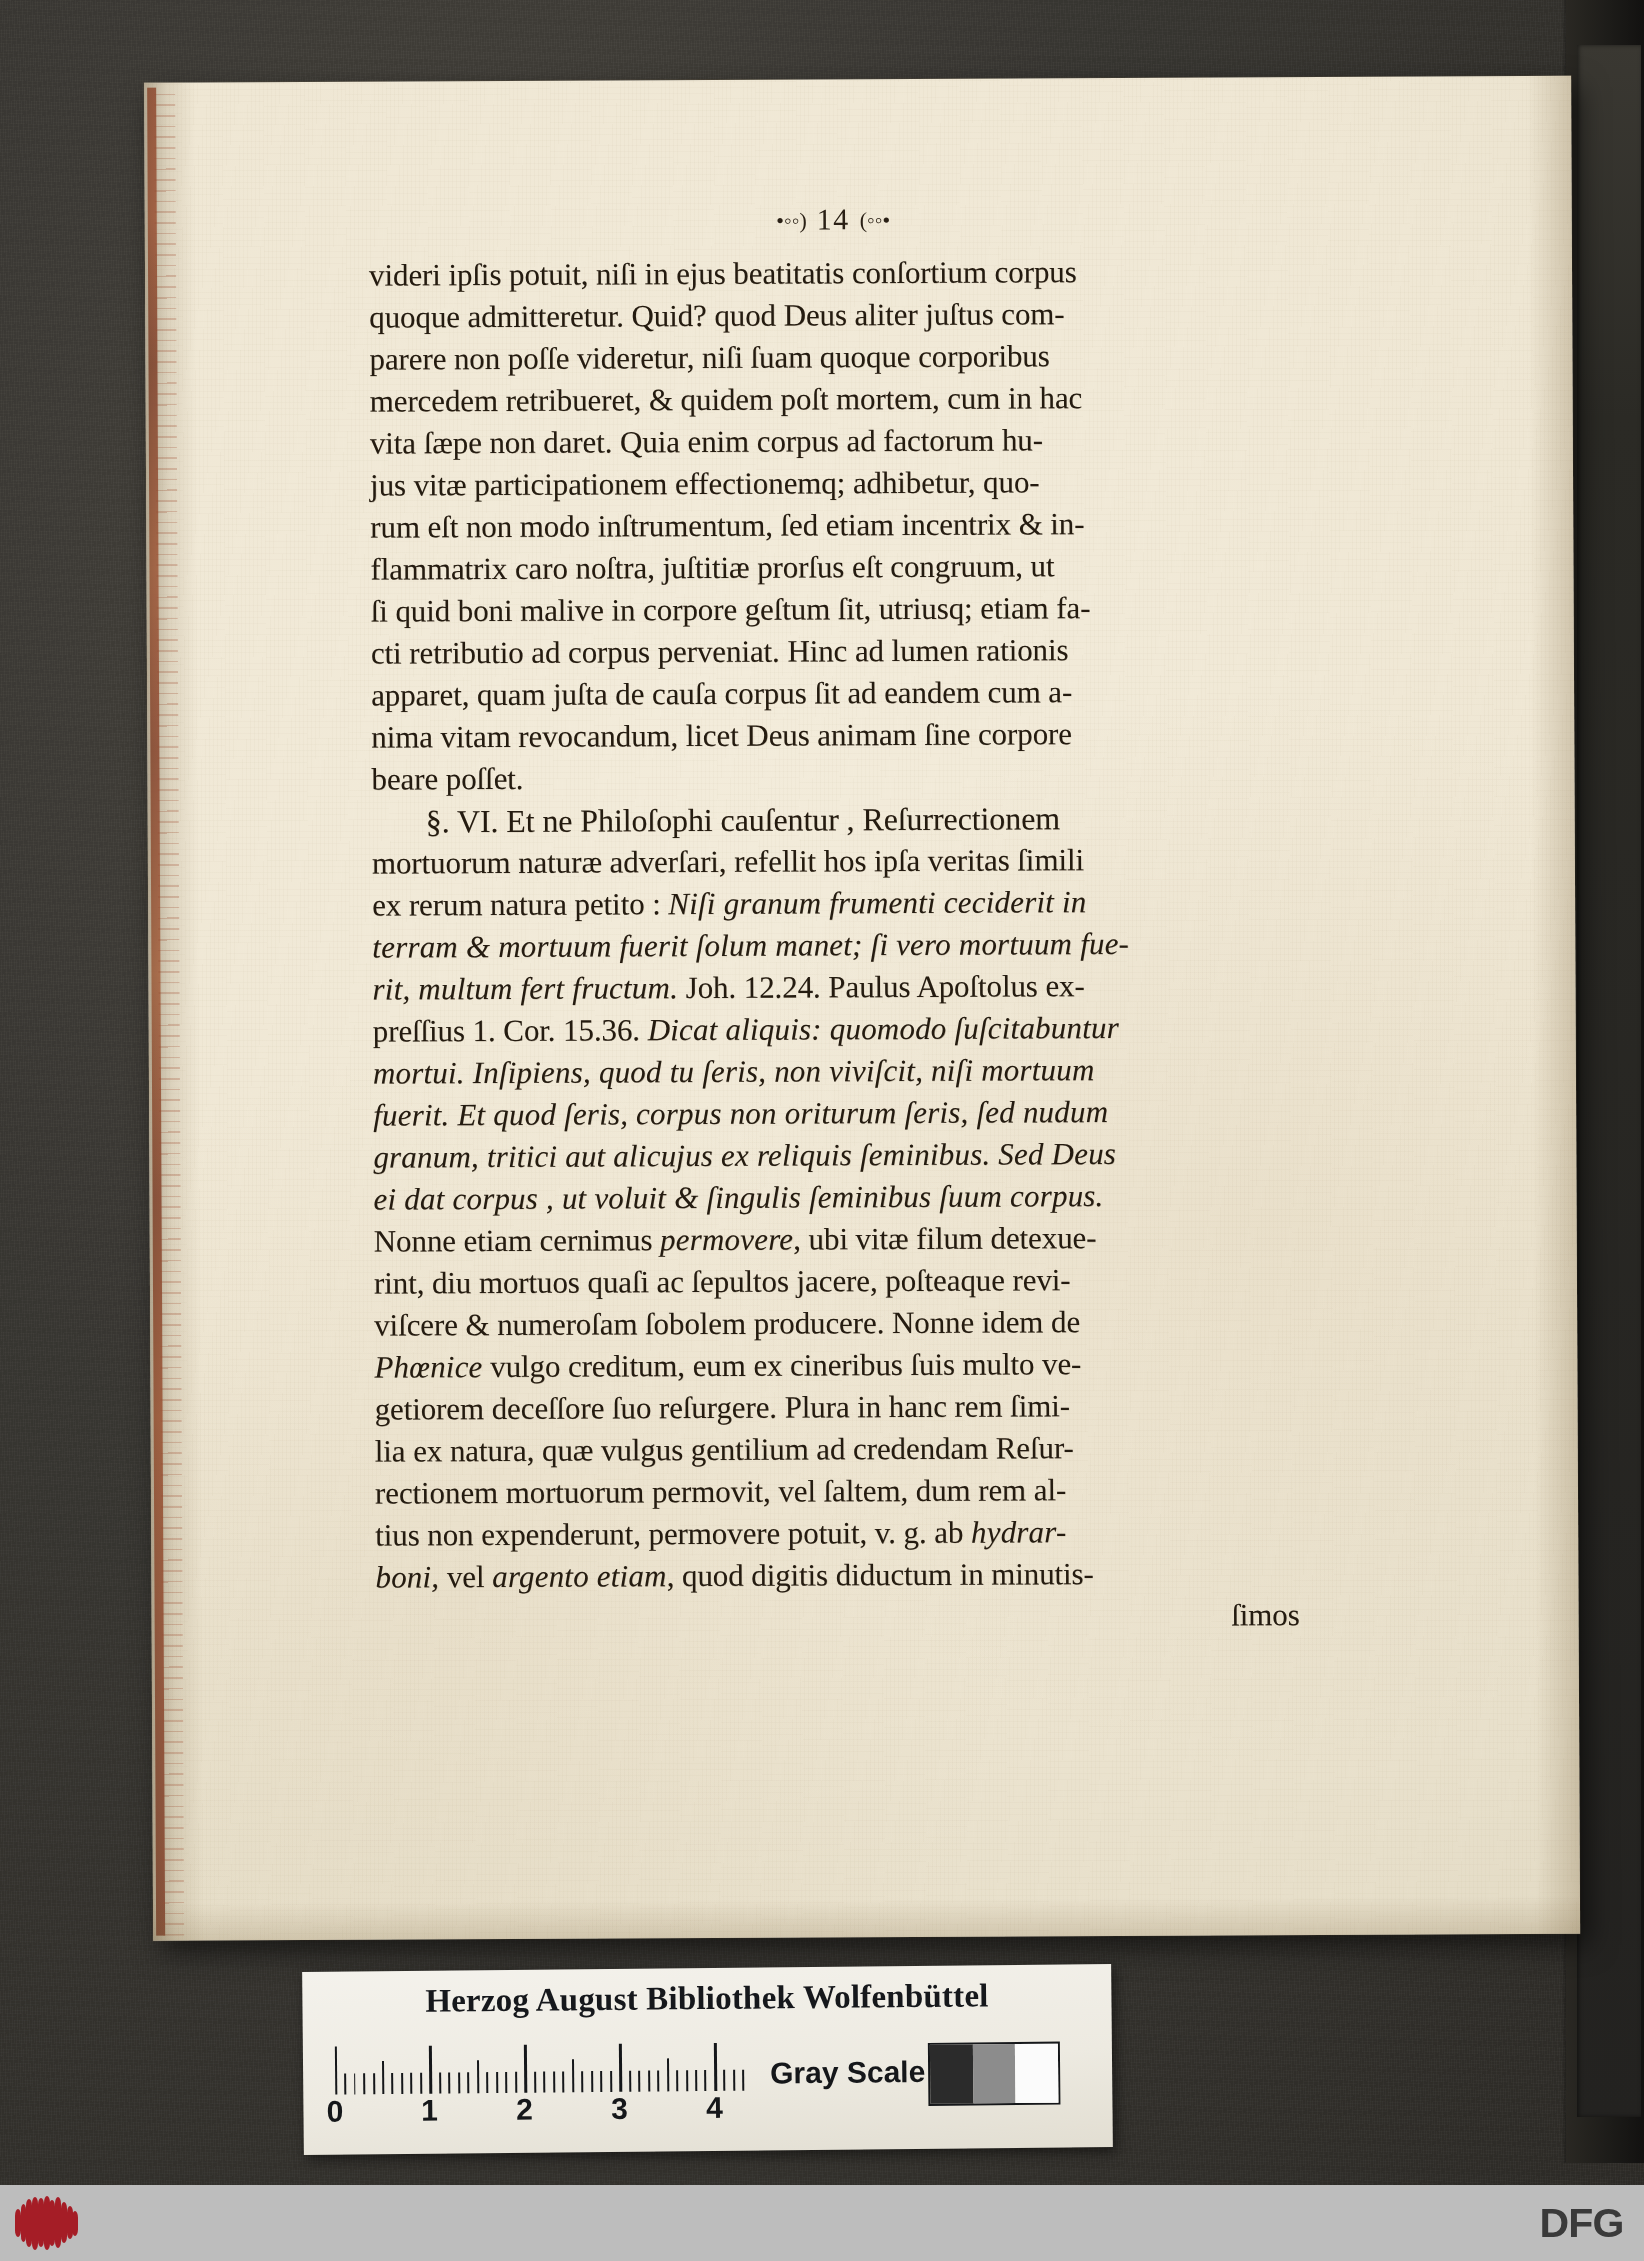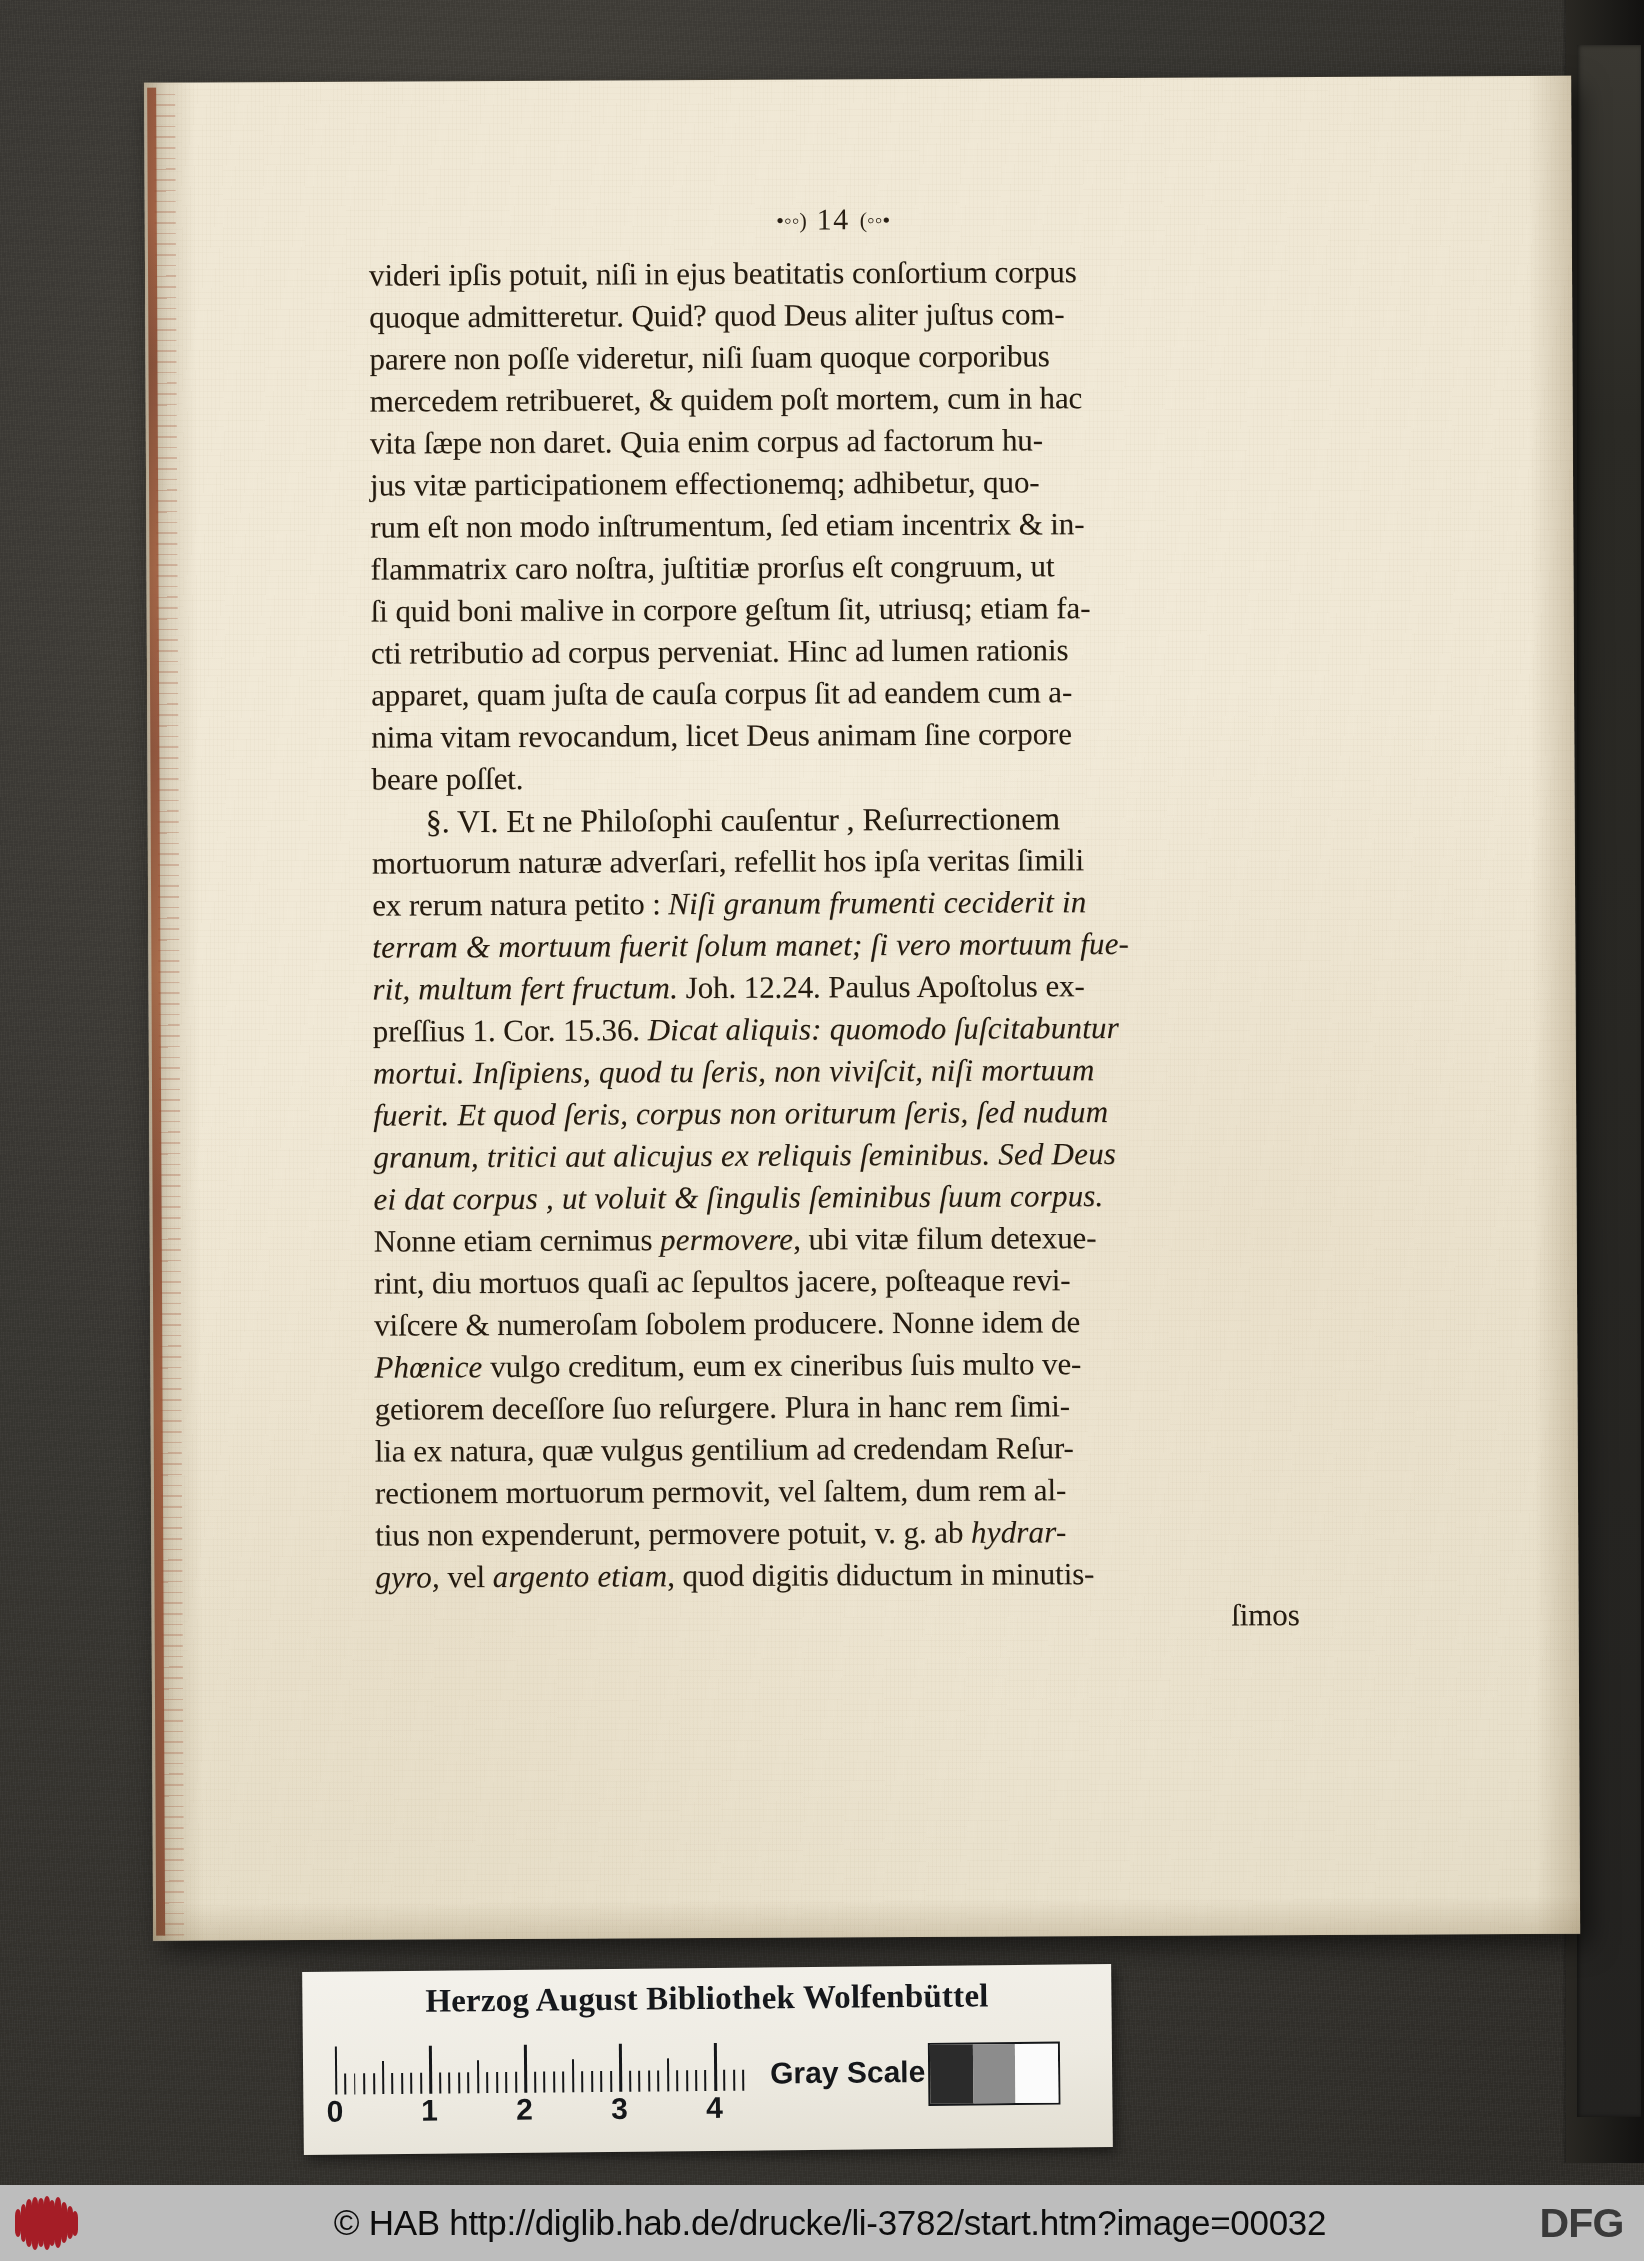--- a/index.html
+++ b/index.html
@@ -317,21 +317,21 @@
         <div class="body-line"><span class="it">granum, tritici aut alicujus ex reliquis ſeminibus.  Sed Deus</span></div>
         <div class="body-line"><span class="it">ei dat corpus , ut voluit &amp; ſingulis ſeminibus ſuum corpus.</span></div>
         <div class="body-line"><span>Nonne etiam cernimus </span><span class="it">permovere</span><span>, ubi vitæ filum detexue-</span></div>
         <div class="body-line"><span>rint, diu mortuos quaſi ac ſepultos jacere, poſteaque revi-</span></div>
         <div class="body-line"><span>viſcere &amp; numeroſam ſobolem producere.  Nonne idem de</span></div>
         <div class="body-line"><span class="it">Phœnice</span><span> vulgo creditum, eum ex cineribus ſuis multo ve-</span></div>
         <div class="body-line"><span>getiorem deceſſore ſuo reſurgere. Plura in hanc rem ſimi-</span></div>
         <div class="body-line"><span>lia ex natura, quæ vulgus gentilium ad credendam Reſur-</span></div>
         <div class="body-line"><span>rectionem mortuorum permovit, vel ſaltem, dum rem al-</span></div>
         <div class="body-line"><span>tius non expenderunt, permovere potuit, v. g. ab </span><span class="it">hydrar-</span></div>
-        <div class="body-line"><span class="it">gyro,</span><span> vel </span><span class="it">argento etiam</span><span>, quod digitis diductum in minutis-</span></div>
+        <div class="body-line"><span class="it">boni,</span><span> vel </span><span class="it">argento etiam</span><span>, quod digitis diductum in minutis-</span></div>
       </div>
 
     <div class="body-line catch">ſimos</div>
   </div>
 </div>
 
 <div id="calib-card">
   <div id="calib-title">Herzog August Bibliothek Wolfenbüttel</div>
 
   <div id="ruler-wrap">
@@ -405,16 +405,15 @@
       <div class="hab-bar" style="left: 26px; height: 48px; top: 14px; background: rgb(165, 29, 38);"></div>
       <div class="hab-bar" style="left: 32px; height: 53px; top: 11.5px; background: rgb(165, 29, 38);"></div>
       <div class="hab-bar" style="left: 38px; height: 49px; top: 13px; background: rgb(165, 29, 38);"></div>
       <div class="hab-bar" style="left: 44px; height: 54px; top: 10.7px; background: rgb(165, 29, 38);"></div>
       <div class="hab-bar" style="left: 49px; height: 46px; top: 15px; background: rgb(165, 29, 38);"></div>
       <div class="hab-bar" style="left: 55px; height: 51px; top: 12.3px; background: rgb(165, 29, 38);"></div>
       <div class="hab-bar" style="left: 61px; height: 41px; top: 17.3px; background: rgb(165, 29, 38);"></div>
       <div class="hab-bar" style="left: 67px; height: 33px; top: 21.4px; background: rgb(165, 29, 38);"></div>
       <div class="hab-bar" style="left: 72px; height: 25px; top: 25.5px; background: rgb(165, 29, 38);"></div>
     </div>
-  <div id="footer-url">© HAB http://diglib.hab.de/drucke/li-3782/start.htm?image=00032</div>
   <div id="dfg-logo">DFG</div>
 </div>
 
 
 </body></html>

